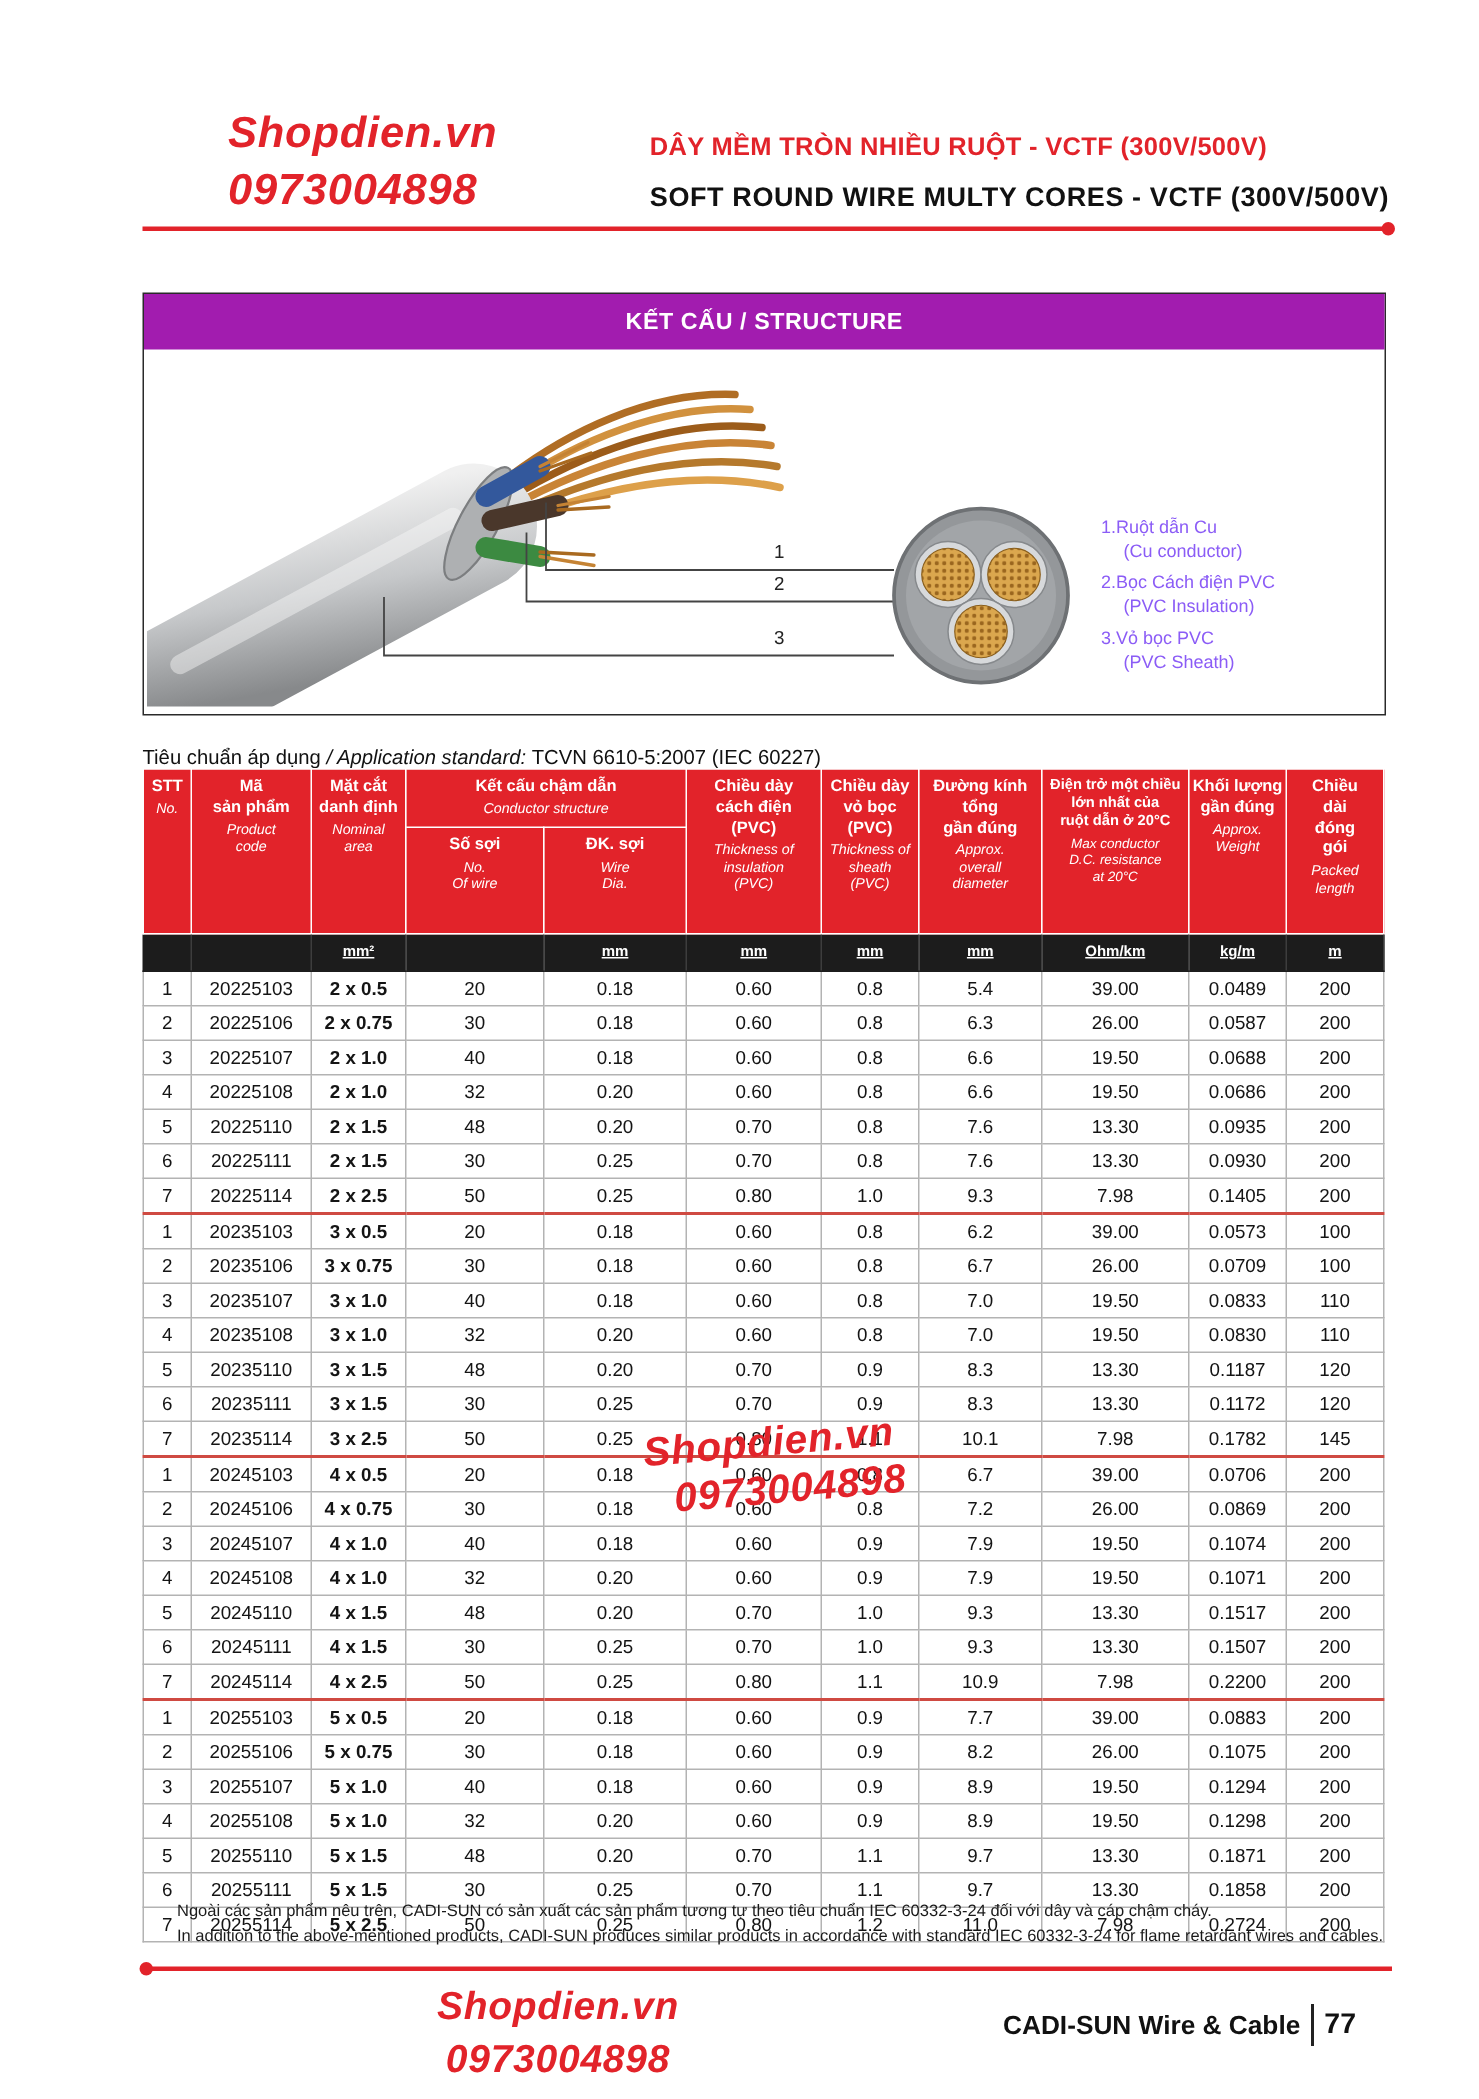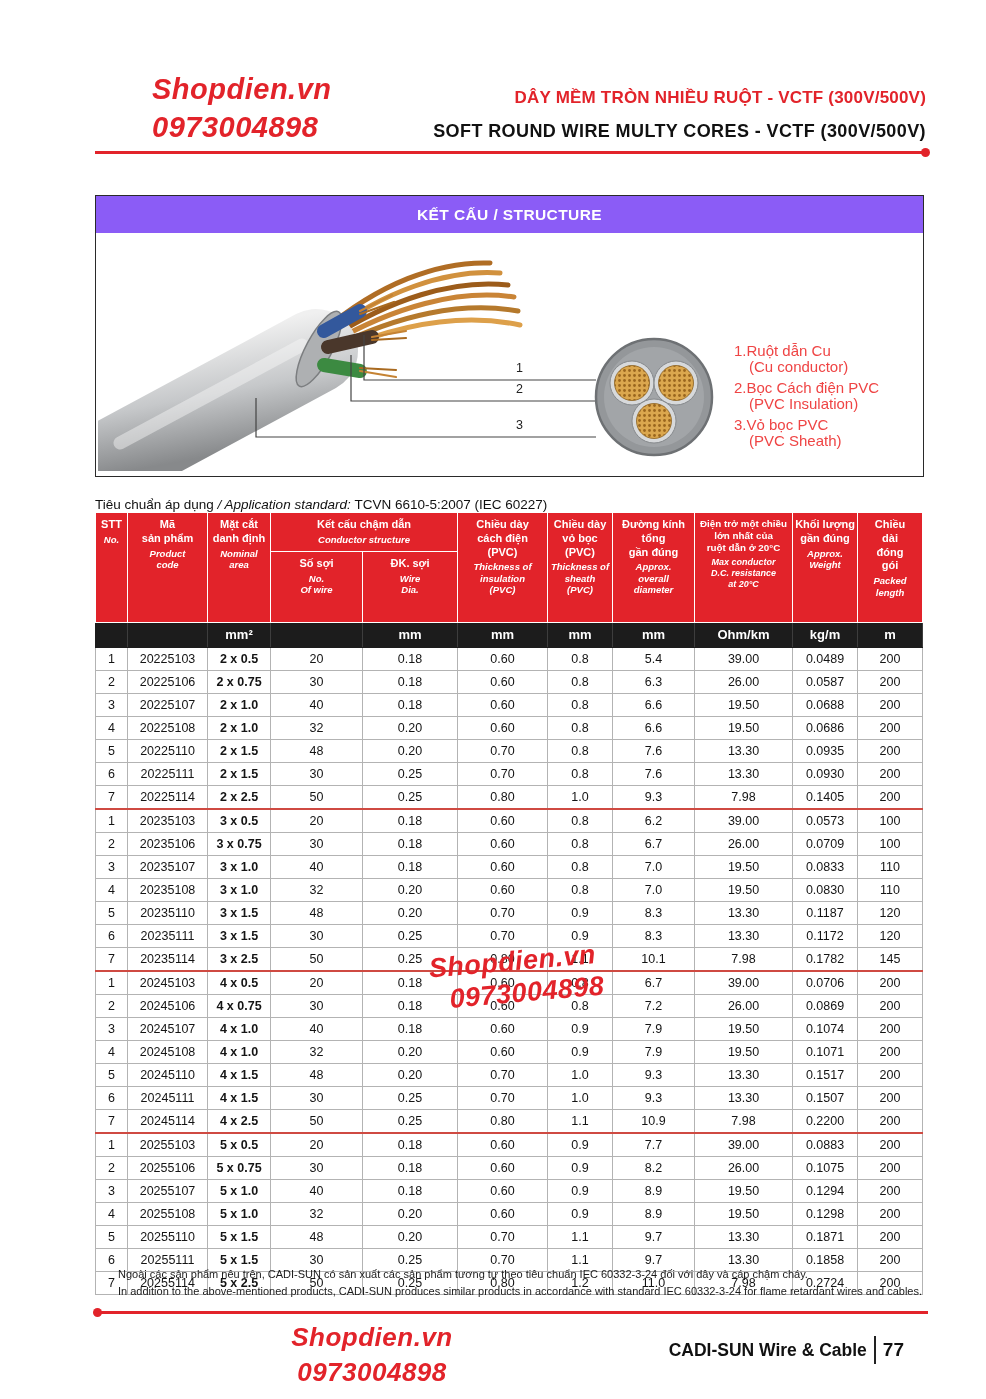--- a/index.html
+++ b/index.html
@@ -3,60 +3,60 @@
 <meta charset="utf-8">
 <style>
   html,body{margin:0;padding:0;}
   body{
     width:986px;height:1399px;background:#fff;position:relative;overflow:hidden;
     font-family:"Liberation Sans",sans-serif;color:#111;
   }
 
   
   .brand-top{position:absolute;left:152px;top:70px;color:#e2232a;font-weight:bold;font-style:italic;font-size:29px;line-height:1.32;letter-spacing:.5px;}
-  .titles{position:absolute;right:60px;top:88px;text-align:right;}
+  .titles{position:absolute;right:60px;top:88px;}
   .title-vi{color:#e2232a;font-size:17px;font-weight:bold;letter-spacing:.2px;}
   .title-en{color:#111;font-size:18px;font-weight:bold;margin-top:13px;letter-spacing:.4px;}
   .rule{position:absolute;left:95px;width:833px;height:3px;background:#e2232a;}
   .rule .dot{position:absolute;width:9px;height:9px;border-radius:50%;background:#e2232a;top:-3px;}
   .rule-top{top:151px;}
   .rule-top .dot{right:-2px;}
   .rule-bottom{top:1311px;}
   .rule-bottom .dot{left:-2px;}
 
   
   .structure-box{position:absolute;left:95px;top:195px;width:827px;height:280px;border:1.5px solid #2a2a2a;background:#fff;}
-  .structure-head{height:37px;background:#8b5cf6;color:#fff;font-weight:bold;font-size:15.5px;text-align:center;line-height:37px;letter-spacing:.4px;}
+  .structure-head{height:37px;background:#a21caf;color:#fff;font-weight:bold;font-size:15.5px;text-align:center;line-height:37px;letter-spacing:.4px;}
   .structure-body{position:relative;height:241px;}
   .cable-svg{position:absolute;left:2px;top:6px;}
   .callout-svg{position:absolute;left:0;top:0;}
   .callout-num{position:absolute;font-size:12.5px;color:#222;}
   .cn1{left:420px;top:128px;}
   .cn2{left:420px;top:149px;}
   .cn3{left:420px;top:185px;}
   .xsection{position:absolute;left:496px;top:100px;}
-  .legend{position:absolute;left:638px;top:110px;width:182px;font-size:15px;line-height:16px;color:#ef4444;}
+  .legend{position:absolute;left:638px;top:110px;width:182px;font-size:12px;line-height:16px;color:#8b5cf6;}
   .legend .item{margin-bottom:5px;}
   .legend .sub{padding-left:15px;}
 
   
   .standard{position:absolute;left:95px;top:483px;font-size:13.5px;color:#111;}
   .standard .b{font-weight:normal;}
   .standard .i{font-style:italic;}
 
   
   .spec{position:absolute;left:95px;top:512px;width:827px;border-collapse:collapse;table-layout:fixed;border:1px solid #8c8c8c;}
   .spec thead th{background:#e2232a;color:#fff;border:1.5px solid #fff;vertical-align:top;padding:5px 2px 3px;text-align:center;}
   .spec thead tr.h1 th{height:30px;}
   .spec thead tr.h2 th{height:62px;}
   .spec thead .vi{display:block;white-space:pre-line;font-size:11px;font-weight:bold;line-height:1.25;}
-  .spec thead .en{display:block;white-space:pre-line;font-size:9.5px;font-weight:bold;font-style:italic;line-height:1.22;margin-top:2px;}
+  .spec thead .en{display:block;white-space:pre-line;font-size:9.5px;font-weight:normal;font-style:italic;line-height:1.22;margin-top:2px;}
   .spec thead th.small .vi{font-size:9.8px;}
   .spec thead th.small .en{font-size:9px;}
-  .spec thead tr.units th{background:#1c1c1c;color:#fff;border:1px solid #1c1c1c;border-right:1px solid #3d3d3d;height:20px;padding:2px;font-size:13px;font-weight:bold;line-height:16px;vertical-align:middle;}
+  .spec thead tr.units th{background:#1c1c1c;color:#fff;border:1px solid #1c1c1c;border-right:1px solid #3d3d3d;height:20px;padding:2px;font-size:10px;font-weight:bold;line-height:16px;vertical-align:middle;text-decoration:underline;}
   .spec tbody td{border:1px solid #b3b3b3;font-size:12.5px;text-align:center;padding:2.5px 2px;line-height:17px;color:#141414;background:#fff;}
   .spec tbody td.bold{font-weight:bold;}
   .spec tbody tr.group-start td{border-top:2px solid #cf4a42;}
 
   
   .wm-mid{position:absolute;left:430px;top:945px;color:#e2232a;font-weight:bold;font-style:italic;font-size:27px;line-height:1.2;transform:rotate(-5deg);z-index:6;pointer-events:none;letter-spacing:.5px;}
   .wm-mid .l2{margin-left:18px;}
   .wm-bottom{position:absolute;left:242px;top:1320px;width:260px;text-align:center;color:#e2232a;font-weight:bold;font-style:italic;font-size:26px;line-height:1.35;letter-spacing:.5px;}
 
   

